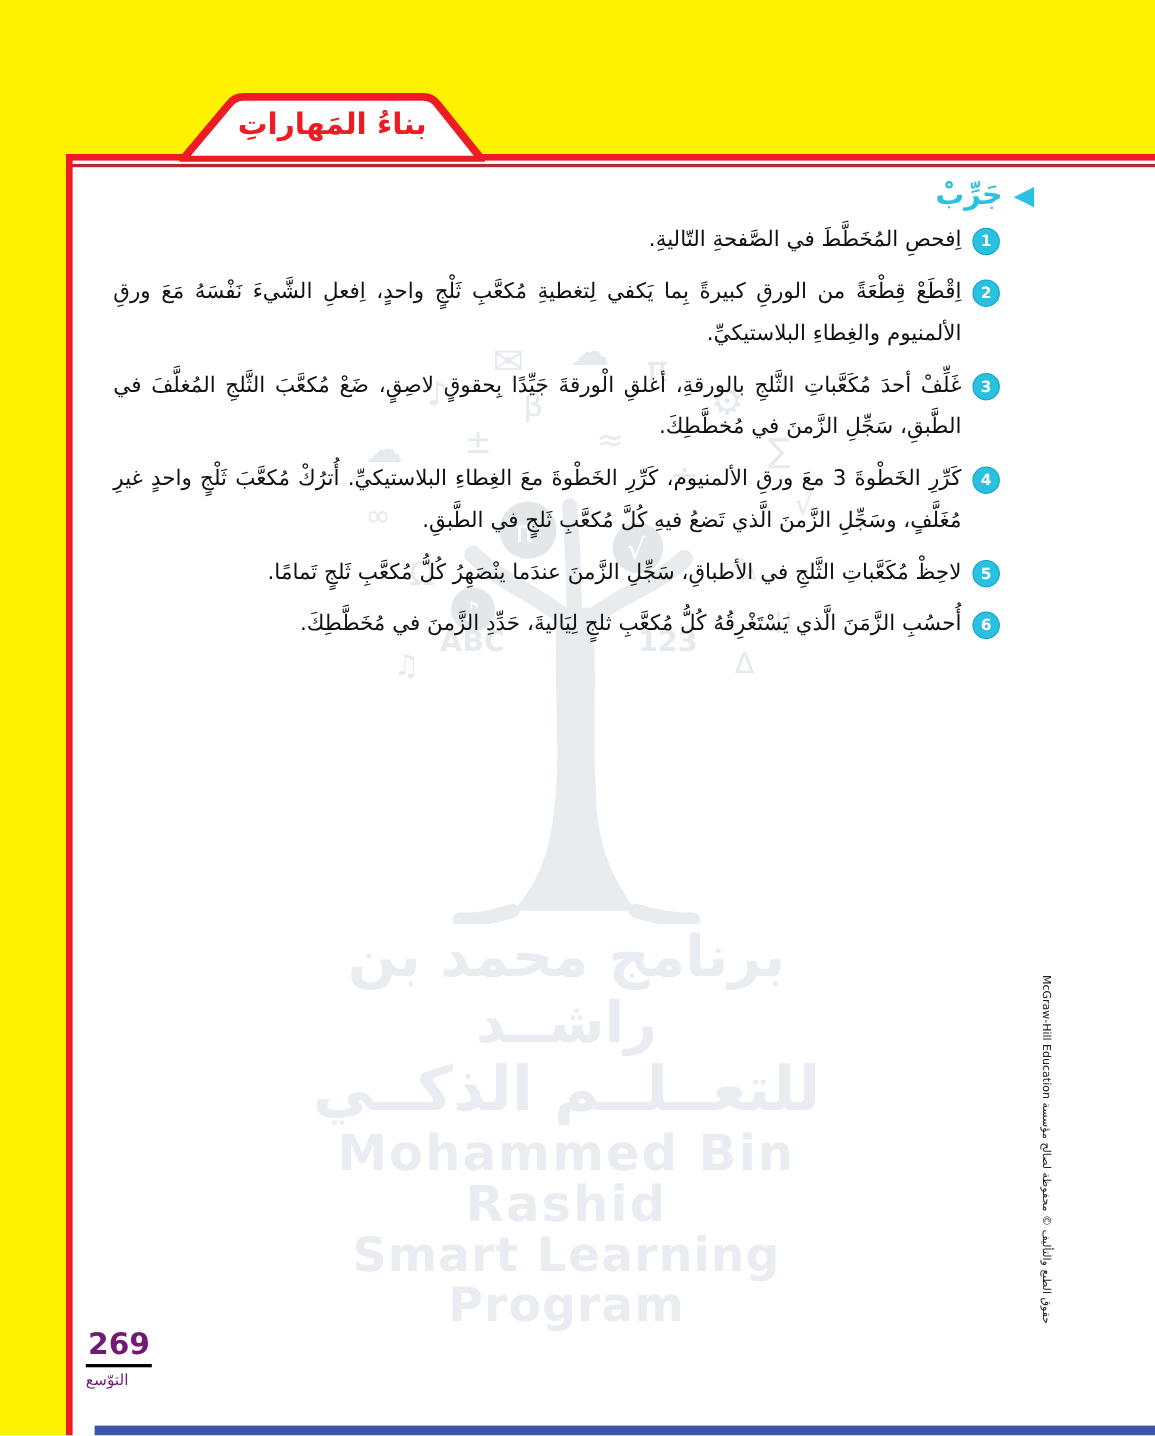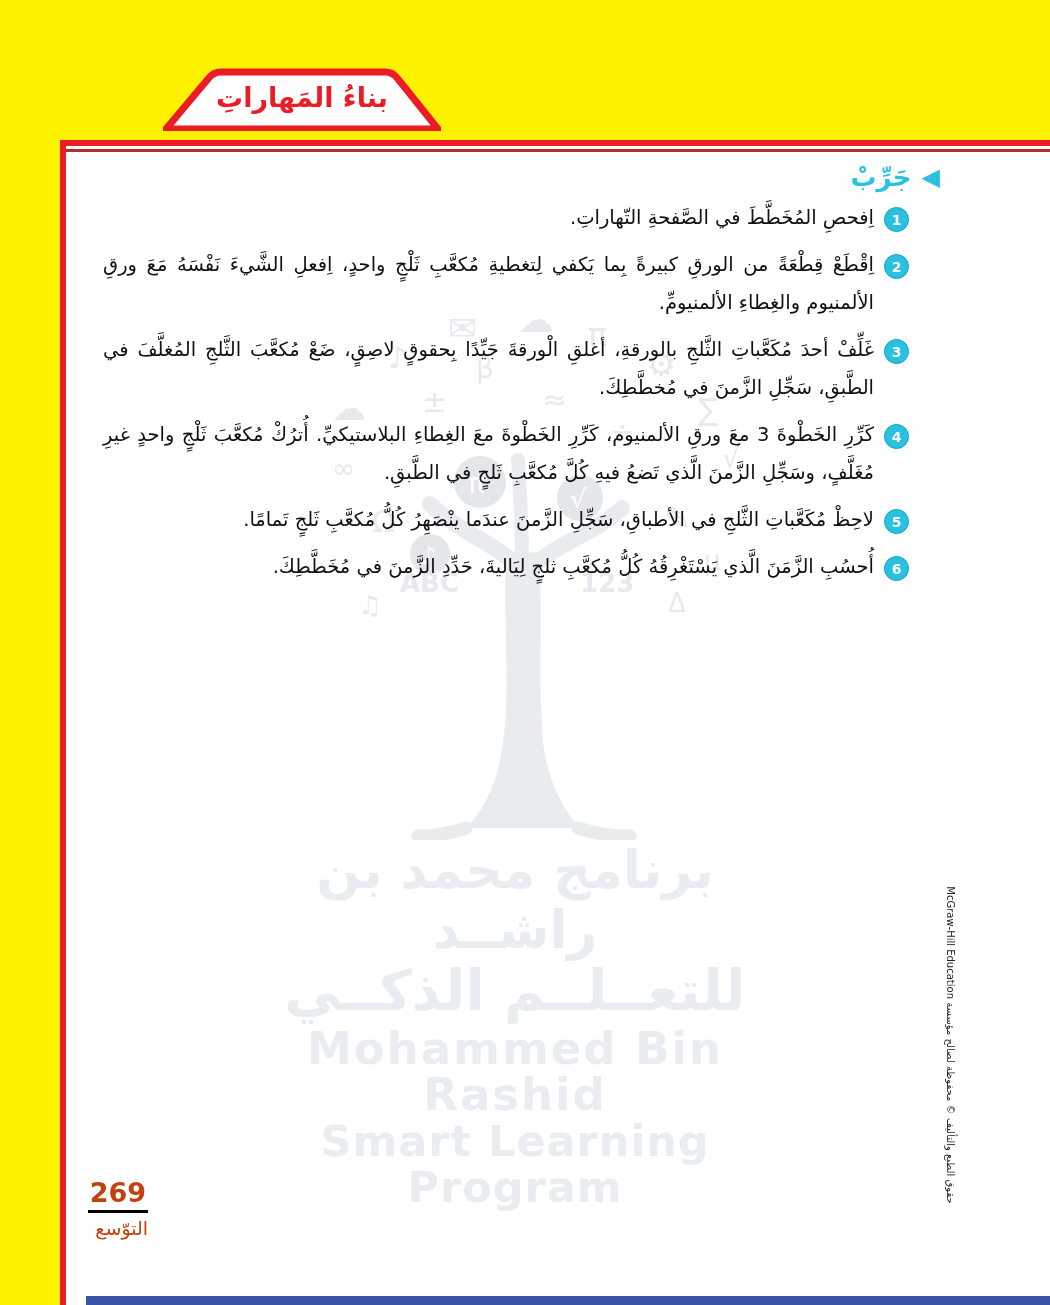--- a/index.html
+++ b/index.html
@@ -9,21 +9,21 @@
   }
   
   .yellow-top{position:absolute;left:0;top:0;width:1050px;height:141px;background:#fff200;}
   .yellow-left{position:absolute;left:0;top:0;width:60px;height:1305px;background:#fff200;}
   .red-hline{position:absolute;left:60px;top:140px;right:0;height:6px;background:#ed1c24;}
   .red-hline-shadow{position:absolute;left:60px;top:149px;right:0;height:3px;background:#a8151a;opacity:.9;}
   .red-vline{position:absolute;left:60px;top:140px;width:6px;height:1165px;background:#ed1c24;}
   .blue-bar{position:absolute;left:86px;right:0;bottom:0;height:9px;background:#3c55a8;}
 
   
-  .tab{position:absolute;left:163px;top:68px;width:278px;height:51px;}
+  .tab{position:absolute;left:163px;top:84px;width:278px;height:51px;}
   .tab svg{position:absolute;left:0;top:0;}
   .tab-label{
     position:absolute;left:0;top:14px;width:100%;text-align:center;
     color:#ed1c24;font-weight:bold;font-size:27px;direction:rtl;
   }
 
   
   .try-header{
     position:absolute;top:162px;right:110px;display:flex;direction:rtl;
     align-items:center;gap:10px;color:#2ac1e1;font-weight:bold;
@@ -62,26 +62,26 @@
   .wm-en2{font-size:43px;font-weight:bold;line-height:46px;letter-spacing:1px;}
 
   
   .copyright{
     position:absolute;left:789px;top:1038px;width:320px;height:14px;
     transform:rotate(90deg);transform-origin:center;
     font-size:10px;color:#222;direction:rtl;white-space:nowrap;text-align:center;
   }
 
   
-  .pagefoot{position:absolute;left:78px;top:1178px;width:70px;text-align:right;color:#c2410c;}
+  .pagefoot{position:absolute;left:78px;top:1208px;width:70px;text-align:left;color:#701a75;}
   .pnum{
     display:inline-block;font-size:27px;font-weight:bold;
     border-bottom:3px solid #000;padding:0 2px 2px 2px;line-height:30px;
   }
-  .plabel{font-size:19px;margin-top:4px;direction:rtl;}
+  .plabel{font-size:14px;margin-top:4px;direction:rtl;}
 </style>
 </head>
 <body>
 
 <div class="yellow-top"></div>
 <div class="yellow-left"></div>
 <div class="red-hline"></div>
 <div class="red-hline-shadow"></div>
 <div class="red-vline"></div>
 <div class="blue-bar"></div>
@@ -142,25 +142,25 @@
 </div>
 
 <div class="try-header">
   <span class="try-arrow">◀</span>
   <span class="try-title">جَرِّبْ</span>
 </div>
 
 <div class="steps">
   <div class="step">
     <span class="badge">1</span>
-    <p class="step-text">اِفحصِ المُخَطَّطَ في الصَّفحةِ التّهاراتِ.</p>
+    <p class="step-text">اِفحصِ المُخَطَّطَ في الصَّفحةِ التّاليةِ.</p>
   </div>
   <div class="step">
     <span class="badge">2</span>
-    <p class="step-text">اِقْطَعْ قِطْعَةً من الورقِ كبيرةً بِما يَكفي لِتغطيةِ مُكعَّبِ ثَلْجٍ واحدٍ، اِفعلِ الشَّيءَ نَفْسَهُ مَعَ ورقِ الألمنيوم والغِطاءِ الألمنيومِّ.</p>
+    <p class="step-text">اِقْطَعْ قِطْعَةً من الورقِ كبيرةً بِما يَكفي لِتغطيةِ مُكعَّبِ ثَلْجٍ واحدٍ، اِفعلِ الشَّيءَ نَفْسَهُ مَعَ ورقِ الألمنيوم والغِطاءِ البلاستيكيِّ.</p>
   </div>
   <div class="step">
     <span class="badge">3</span>
     <p class="step-text">غَلِّفْ أحدَ مُكَعَّباتِ الثَّلجِ بالورقةِ، أغلقِ الْورقةَ جَيِّدًا بِحقوقٍ لاصِقٍ، ضَعْ مُكعَّبَ الثَّلجِ المُغلَّفَ في الطَّبقِ، سَجِّلِ الزَّمنَ في مُخطَّطِكَ.</p>
   </div>
   <div class="step">
     <span class="badge">4</span>
     <p class="step-text">كَرِّرِ الخَطْوةَ 3 معَ ورقِ الألمنيوم، كَرِّرِ الخَطْوةَ معَ الغِطاءِ البلاستيكيِّ. أُترُكْ مُكعَّبَ ثَلْجٍ واحدٍ غيرِ مُغَلَّفٍ، وسَجِّلِ الزَّمنَ الَّذي تَضعُ فيهِ كُلَّ مُكعَّبِ ثَلجٍ في الطَّبقِ.</p>
   </div>
   <div class="step">

